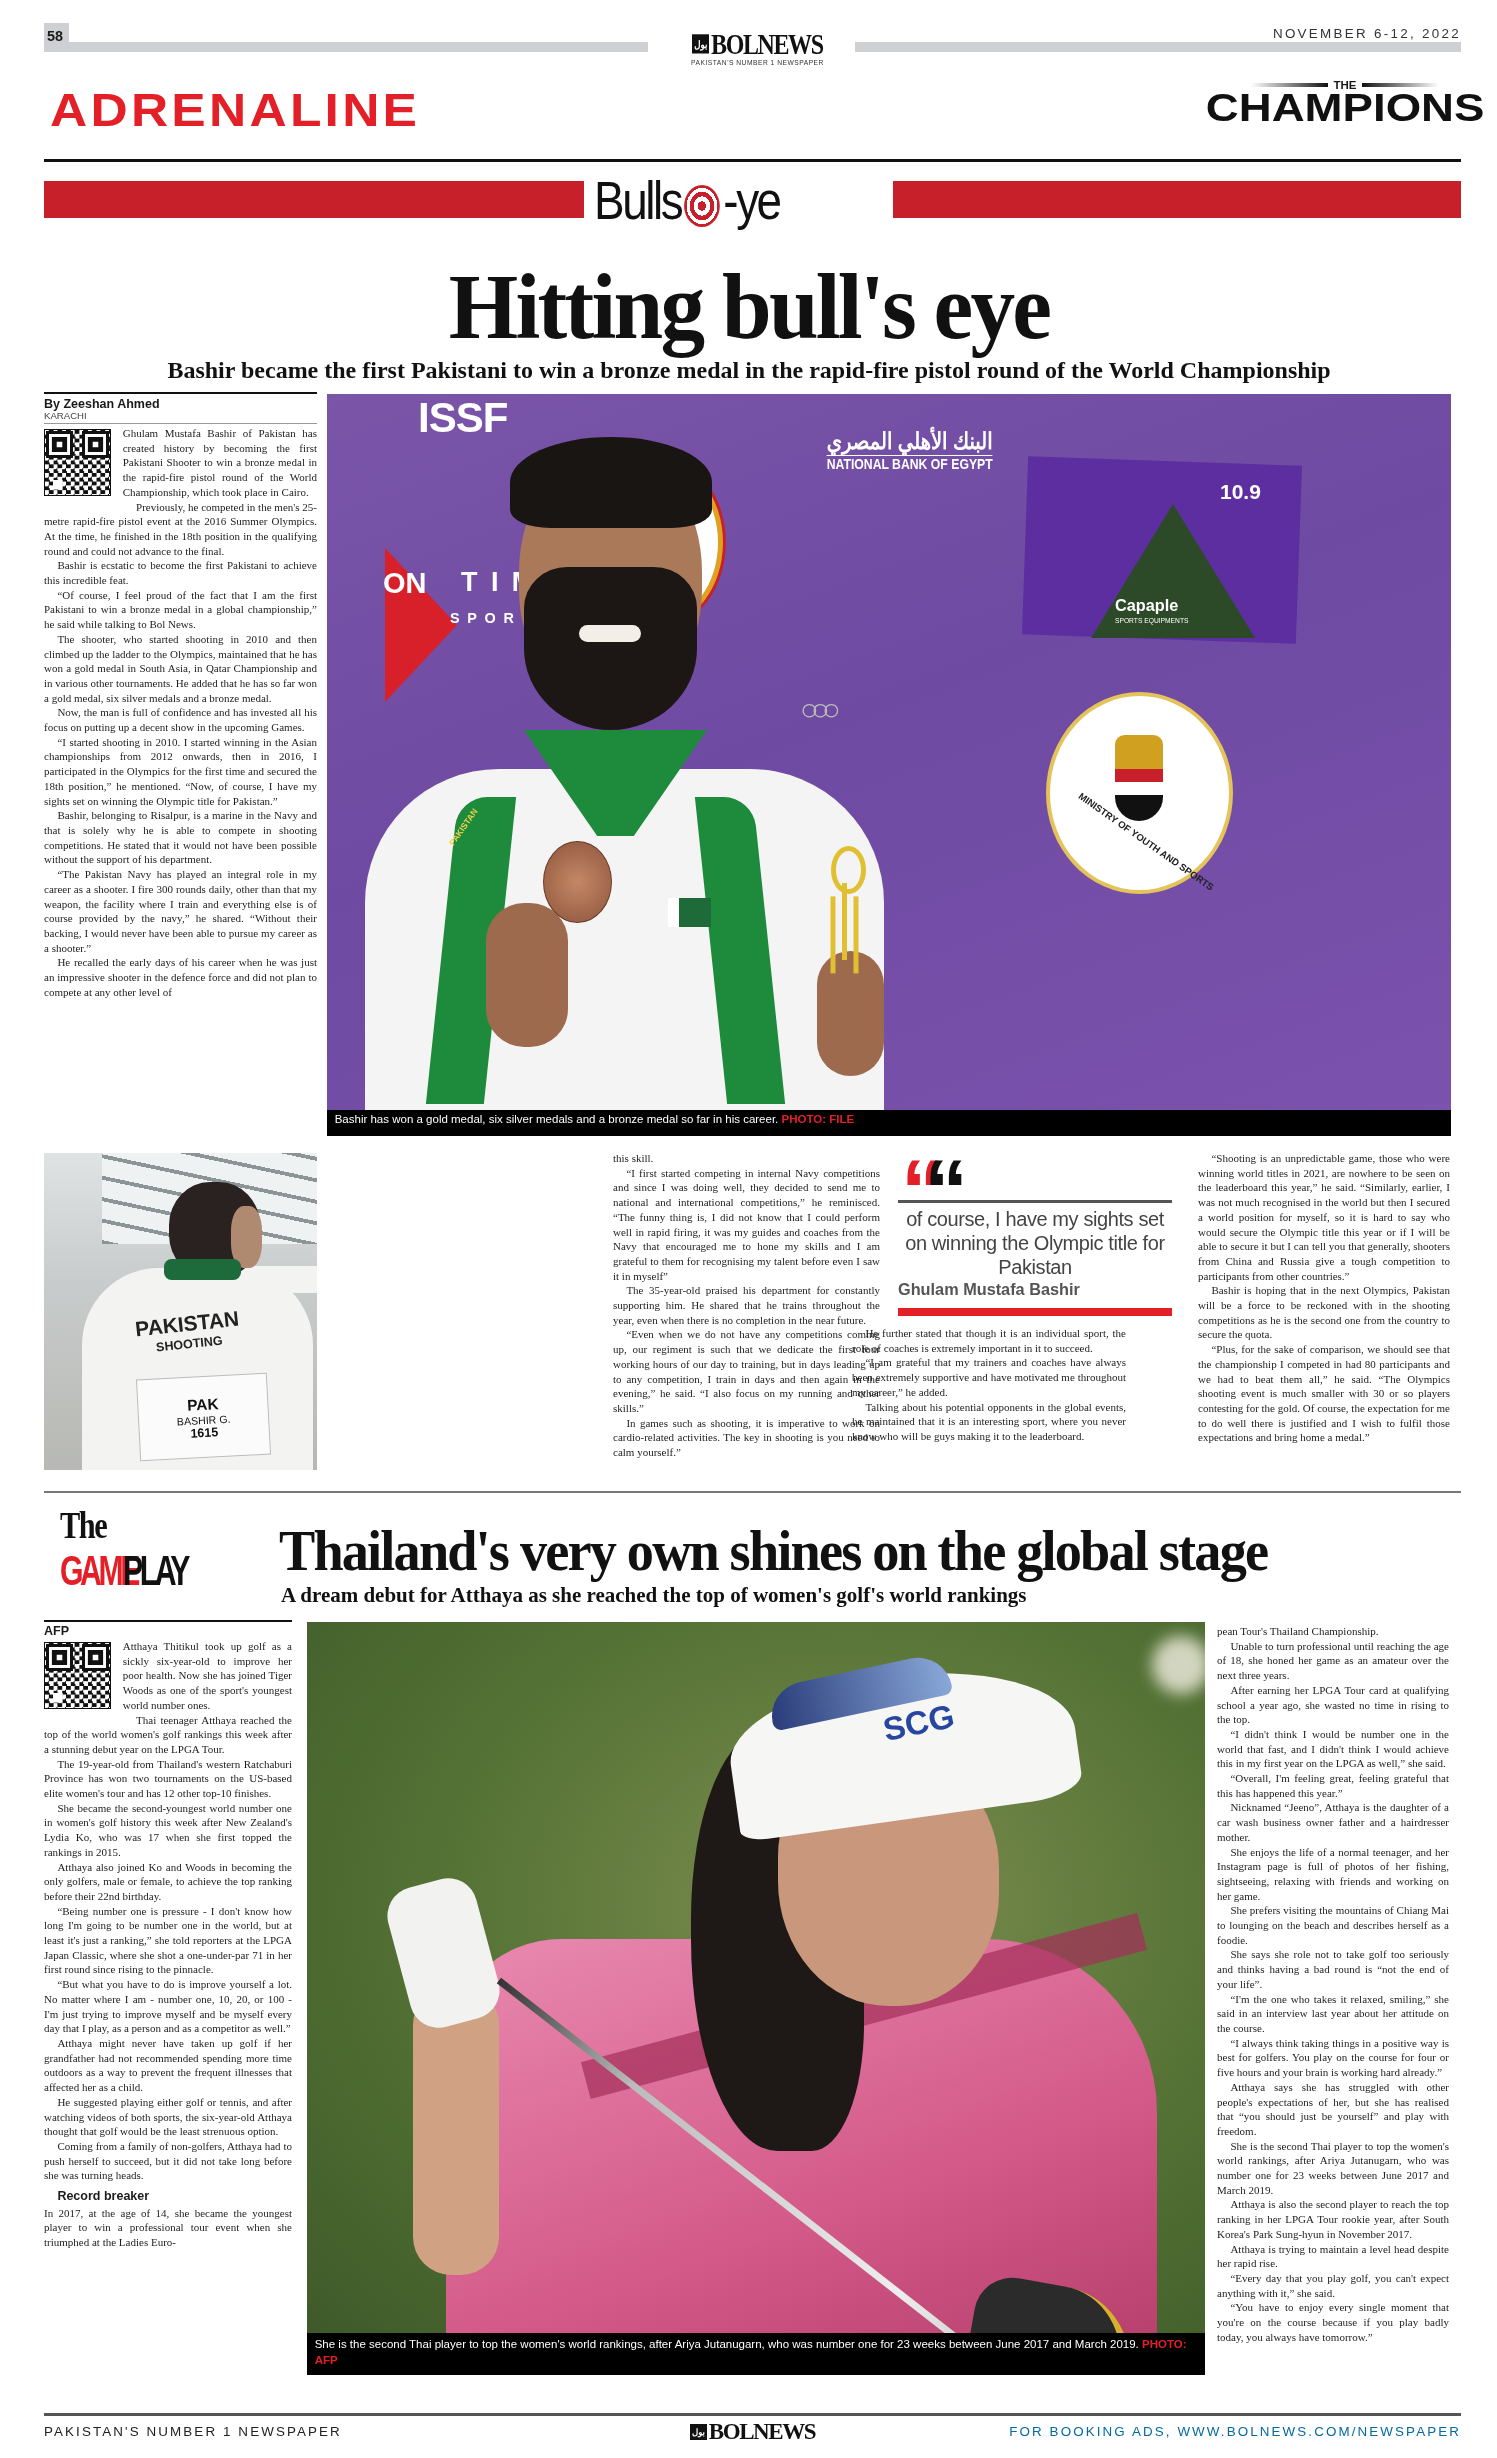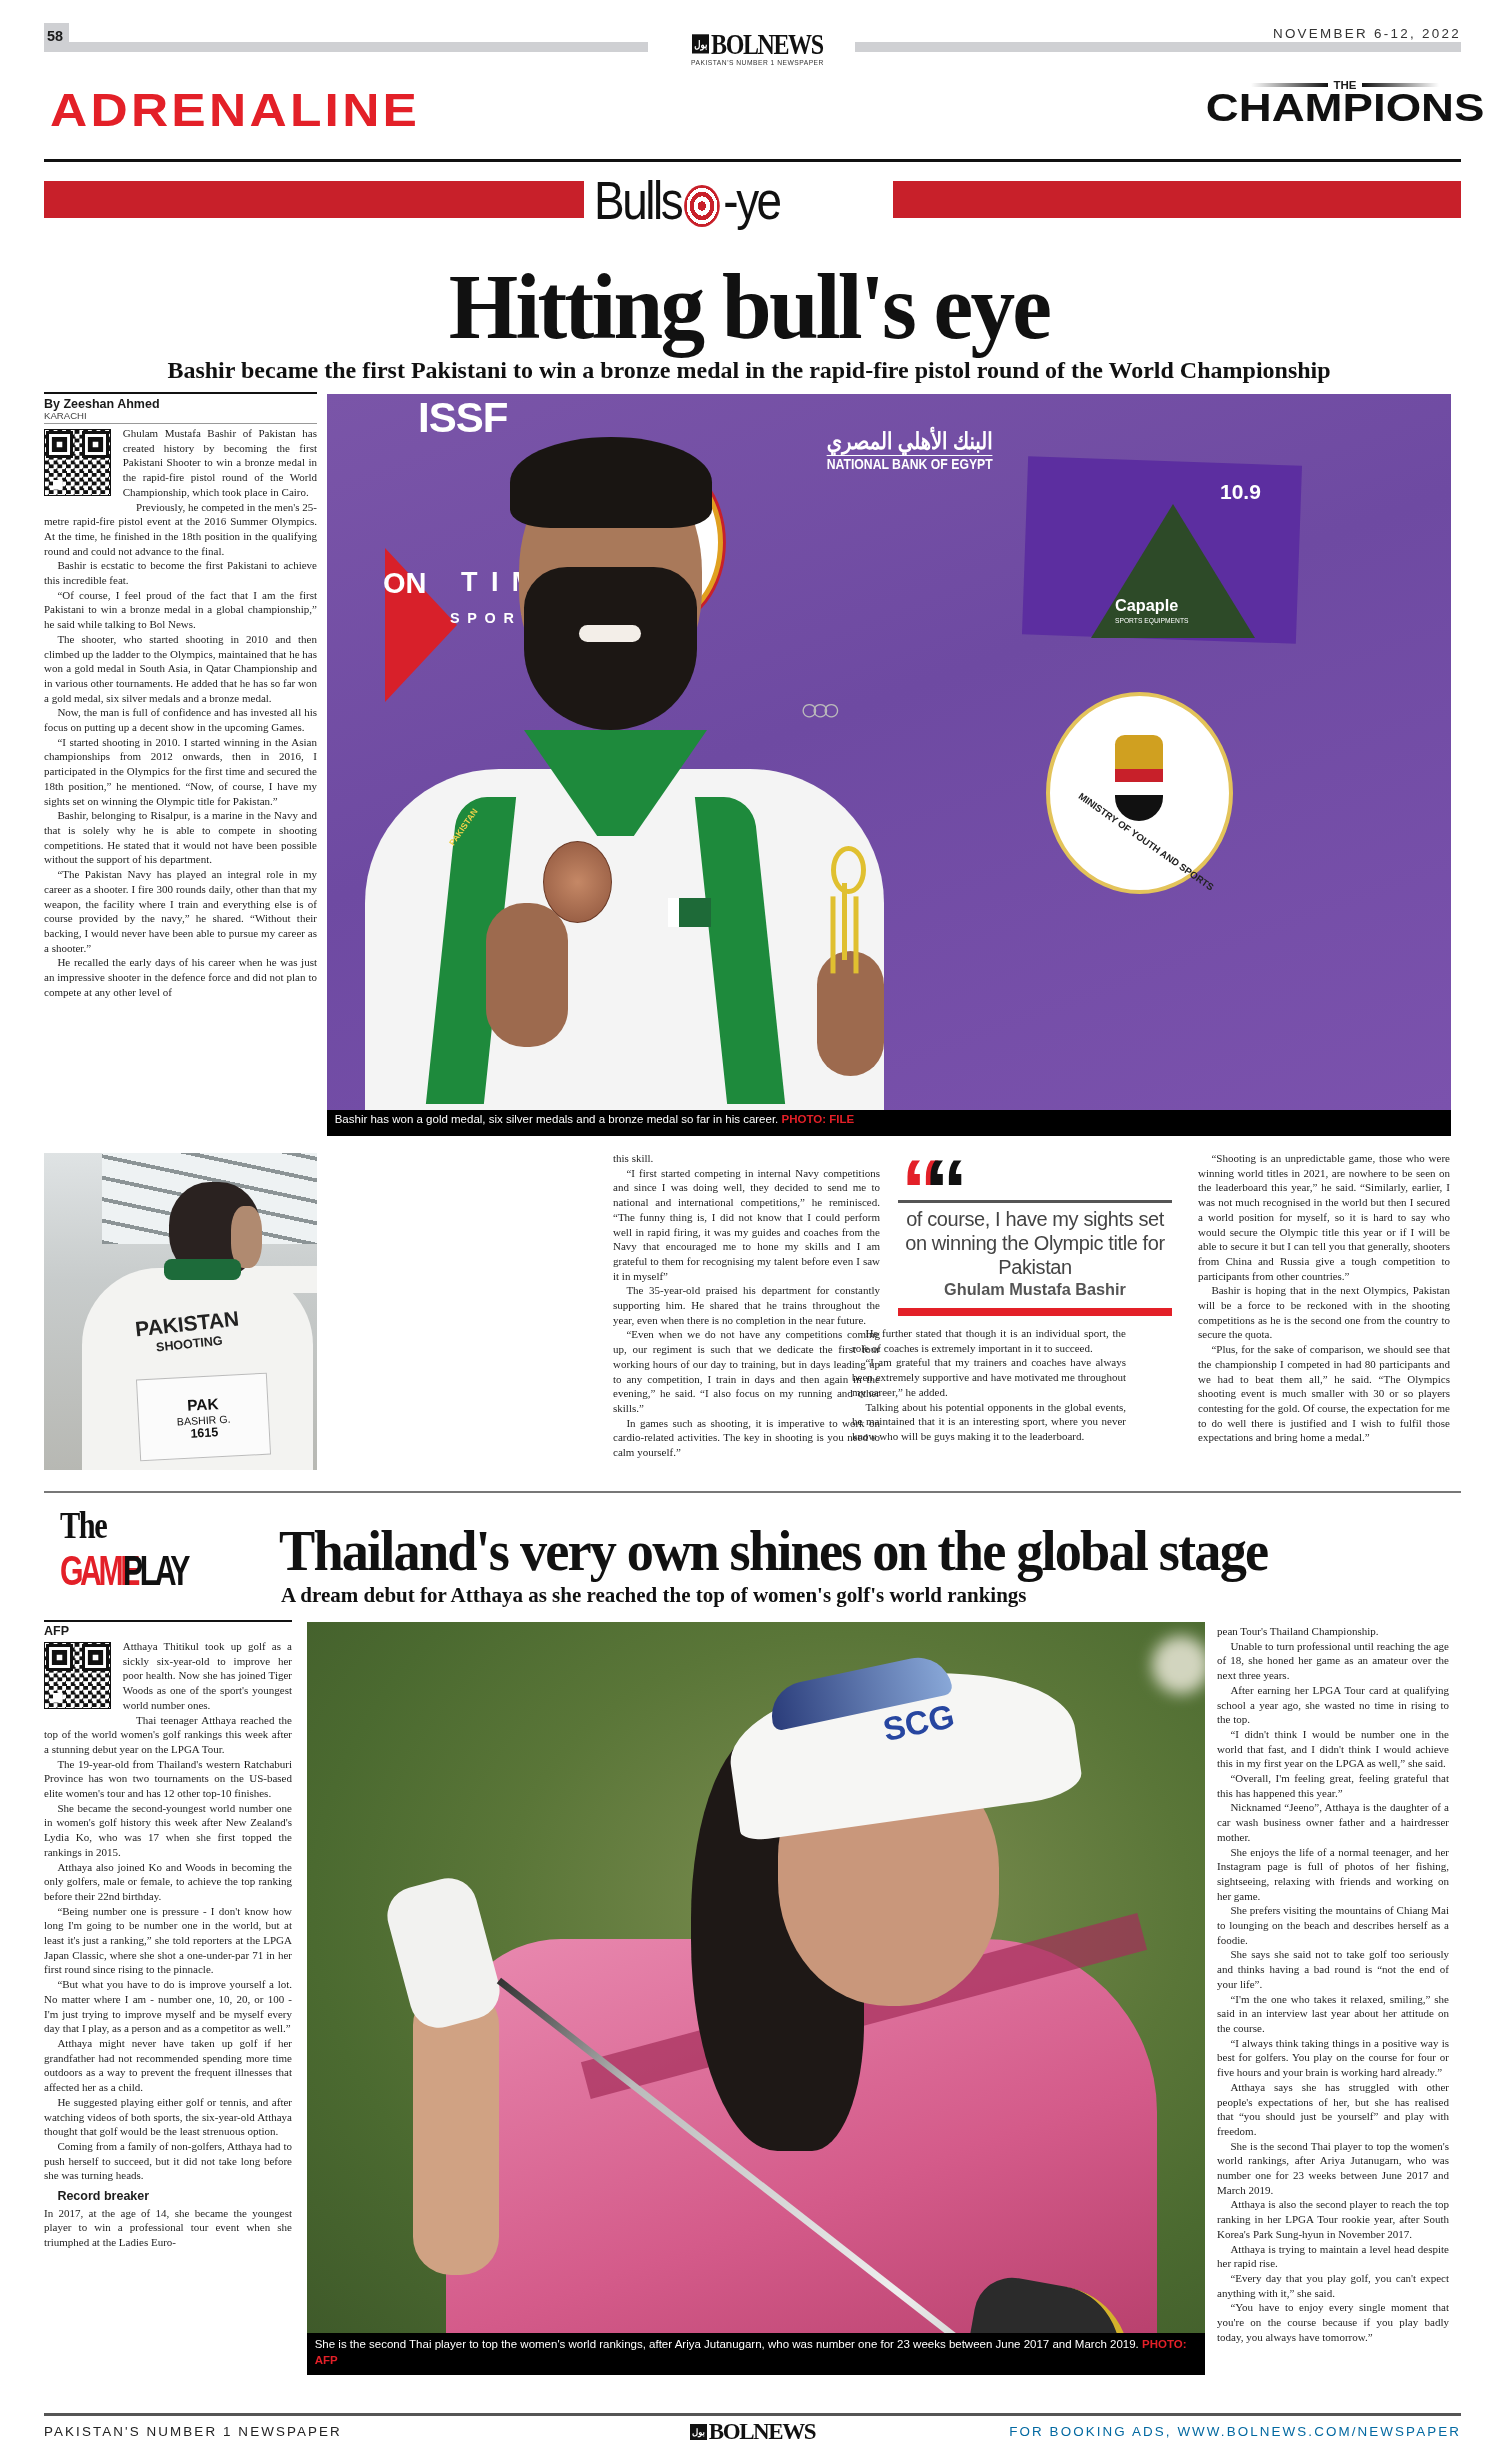--- a/index.html
+++ b/index.html
@@ -125,21 +125,21 @@
   .golfer .arm { position: absolute; left: 106px; top: 365px; width: 86px; height: 288px; background: #d0a283; border-radius: 38px; }
   .golfer .shaft { position: absolute; left: 192px; top: 355px; width: 845px; height: 6.7px; background: linear-gradient(90deg,#333,#bbb 20%,#eee 60%,#888); transform-origin: left; transform: rotate(38deg); }
   .golfer .club { position: absolute; left: 663px; top: 663px; width: 163px; height: 115px; background: #2b2b2b; border-radius: 38px 77px 19px 19px; transform: rotate(10deg); border-right: 9.6px solid #d4b22c; }
 
   
   .pq-mark { position: absolute; left: 901px; top: 1151px; font: bold 88px "Liberation Sans", sans-serif; line-height: 77px; }
   .pq-mark .r { color: #e32028; }
   .pq-mark .b { color: #111; margin-left: -21px; }
   .pq-rule1 { position: absolute; left: 898px; width: 274px; top: 1200px; height: 2.9px; background: #555; }
   .pq-text { position: absolute; left: 898px; width: 274px; top: 1207px; text-align: center; font: 20px/24px "Liberation Sans", sans-serif; color: #444; letter-spacing: -0.4px; }
-  .pq-name { position: absolute; left: 898px; width: 274px; top: 1280px; text-align: center; font: bold 16.3px "Liberation Sans", sans-serif; color: #555; }
+  .pq-name { position: absolute; left: 898px; width: 274px; top: 1280px; text-align: left; font: bold 16.3px "Liberation Sans", sans-serif; color: #555; }
   .pq-rule2 { position: absolute; left: 898px; width: 274px; top: 1308px; height: 7.7px; background: #e32028; }
 
   
   .section-rule { position: absolute; left: 44px; right: 37px; top: 1491px; height: 1.9px; background: #777; }
 
   .gameplay { position: absolute; left: 60px; top: 1503px; font-family: "Liberation Sans", sans-serif; line-height: 1; }
   .gameplay .the { font: bold 38px "Liberation Serif", serif; color: #111; transform: scaleX(0.8); transform-origin: left; display: block; letter-spacing: -1.9px; }
   .gameplay .game { font: bold 42px "Liberation Sans", sans-serif; color: #e32028; letter-spacing: -4.8px; transform: scaleX(0.72); transform-origin: left; display: inline-block; }
   .gameplay .play { font: bold 42px "Liberation Sans", sans-serif; color: #111; letter-spacing: -4.8px; transform: scaleX(0.72); transform-origin: left; display: inline-block; margin-left: -44px; }
   .headline2 { position: absolute; left: 279px; top: 1519px; font: bold 56px "Liberation Serif", serif; color: #111; letter-spacing: -1.9px; transform: scaleX(0.97); transform-origin: left; }
@@ -343,21 +343,21 @@
 
 <div class="body-text" style="left:1217px;top:1624px;width:232px;height:783px;">
   <p class="noindent">pean Tour's Thailand Championship.</p>
   <p>Unable to turn professional until reaching the age of 18, she honed her game as an amateur over the next three years.</p>
   <p>After earning her LPGA Tour card at qualifying school a year ago, she wasted no time in rising to the top.</p>
   <p>“I didn't think I would be number one in the world that fast, and I didn't think I would achieve this in my first year on the LPGA as well,” she said.</p>
   <p>“Overall, I'm feeling great, feeling grateful that this has happened this year.”</p>
   <p>Nicknamed “Jeeno”, Atthaya is the daughter of a car wash business owner father and a hairdresser mother.</p>
   <p>She enjoys the life of a normal teenager, and her Instagram page is full of photos of her fishing, sightseeing, relaxing with friends and working on her game.</p>
   <p>She prefers visiting the mountains of Chiang Mai to lounging on the beach and describes herself as a foodie.</p>
-  <p>She says she said not to take golf too seriously and thinks having a bad round is “not the end of your life”.</p>
+  <p>She says she role not to take golf too seriously and thinks having a bad round is “not the end of your life”.</p>
   <p>“I'm the one who takes it relaxed, smiling,” she said in an interview last year about her attitude on the course.</p>
   <p>“I always think taking things in a positive way is best for golfers. You play on the course for four or five hours and your brain is working hard already.”</p>
   <p>Atthaya says she has struggled with other people's expectations of her, but she has realised that “you should just be yourself” and play with freedom.</p>
   <p>She is the second Thai player to top the women's world rankings, after Ariya Jutanugarn, who was number one for 23 weeks between June 2017 and March 2019.</p>
   <p>Atthaya is also the second player to reach the top ranking in her LPGA Tour rookie year, after South Korea's Park Sung-hyun in November 2017.</p>
   <p>Atthaya is trying to maintain a level head despite her rapid rise.</p>
   <p>“Every day that you play golf, you can't expect anything with it,” she said.</p>
   <p>“You have to enjoy every single moment that you're on the course because if you play badly today, you always have tomorrow.”</p>
 </div>
 

